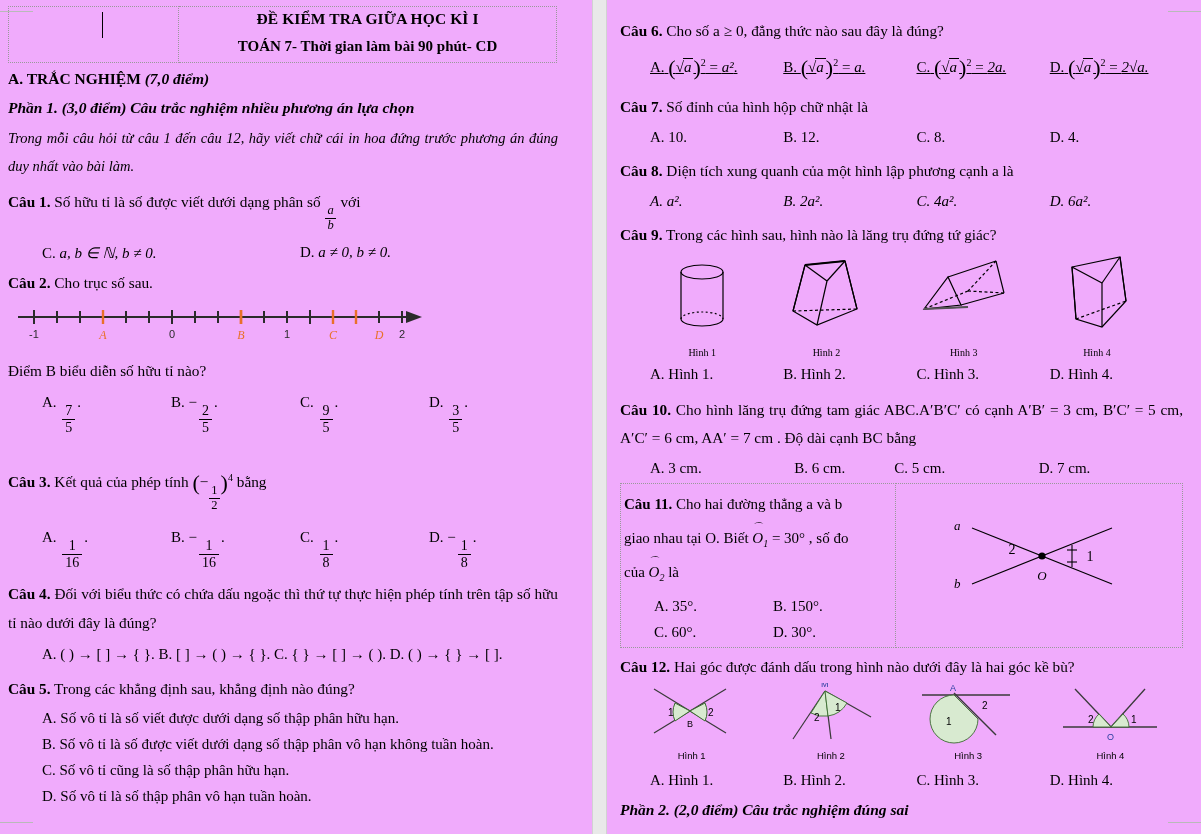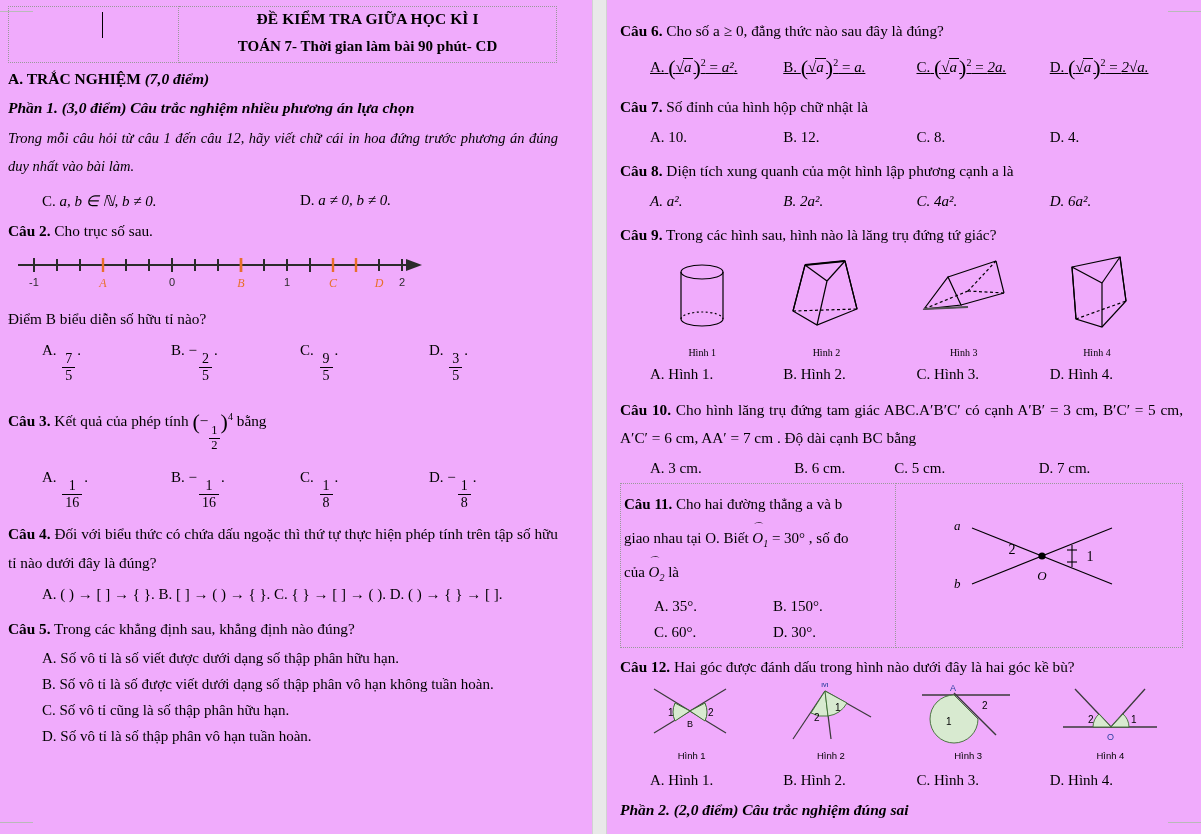--- a/index.html
+++ b/index.html
@@ -133,20 +133,29 @@
         <span class="ital">(7,0 điểm)</span>
       </div>
 
       <div class="part-head">
         <span>Phần 1.</span>
         <span>(3,0 điểm) Câu trắc nghiệm nhiều phương án lựa chọn</span>
       </div>
 
       <div class="instr">Trong mỗi câu hỏi từ câu 1 đến câu 12, hãy viết chữ cái in hoa đứng trước phương án đúng duy nhất vào bài làm.</div>
 
+      <div class="q">
+        <span class="qlabel">Câu 1.</span>
+        <span>Số hữu tỉ là số được viết dưới dạng phân số</span>
+        <span class="frac-s">
+            <span class="num mathi">a</span>
+            <span class="den mathi">b</span>
+          </span>
+        <span>với</span>
+      </div>
       <div class="opts">
         <div><span>C.</span> <span class="mathi">a, b ∈ ℕ, b ≠ 0.</span></div>
         <div><span>D.</span> <span class="mathi">a ≠ 0, b ≠ 0.</span></div>
       </div>
 
       <div class="q">
         <span class="qlabel">Câu 2.</span>
         <span>Cho trục số sau.</span>
       </div>
 
@@ -210,21 +219,21 @@
         <div><span>C.</span> <span class="frac">
               <span class="num">9</span>
               <span class="den">5</span>
             </span>.</div>
         <div><span>D.</span> <span class="frac">
               <span class="num">3</span>
               <span class="den">5</span>
             </span>.</div>
       </div>
 
-      <div class="q" style="margin-top:21px;">
+      <div class="q" style="margin-top:29px;">
         <span class="qlabel">Câu 3.</span>
         <span>Kết quả của phép tính</span>
         <span class="bigparen">(</span><span>−</span><span class="frac-s">
             <span class="num">1</span>
             <span class="den">2</span>
           </span><span class="bigparen">)</span><sup class="ex">4</sup>
         <span>bằng</span>
       </div>
       <div class="opts" style="margin-top:16px;">
         <div><span>A.</span> <span class="frac">

